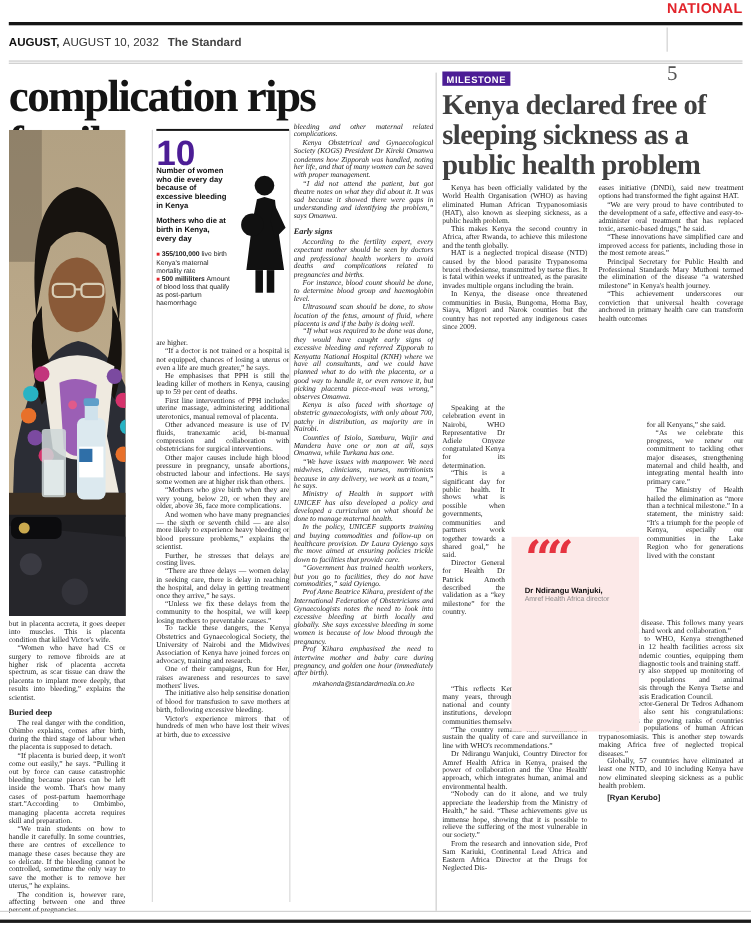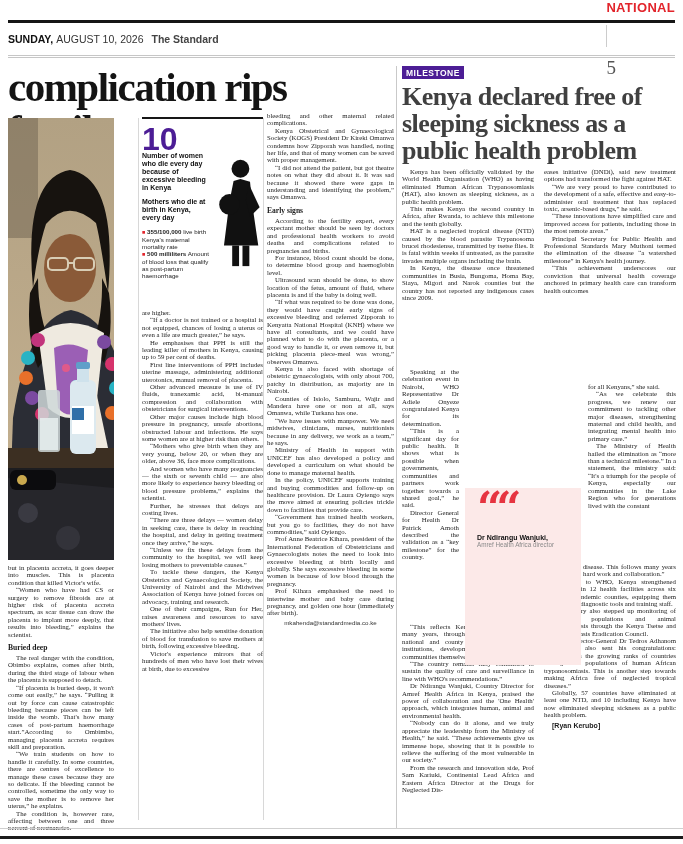--- a/index.html
+++ b/index.html
@@ -19,21 +19,21 @@
   
   .bodytext p.para{margin:0;font-size:6.8px;line-height:7.4px;text-align:justify;text-indent:8px;}
   .bodytext p.noind{text-indent:0;}
   .subhead{font-weight:bold;font-size:7.6px;margin:5px 0 2px 0;}
   
   .left-article{position:absolute;left:8px;top:62px;width:386px;height:770px;overflow:hidden;}
   .la-headline{position:absolute;left:0;top:4px;width:386px;font-size:41px;line-height:42px;
                font-weight:bold;letter-spacing:-1.5px;color:#141414;}
   .la-col1{position:absolute;left:0;top:56px;width:106px;height:712px;overflow:hidden;}
   .la-col2{position:absolute;left:134px;top:55px;width:121px;height:713px;overflow:hidden;}
-  .la-col3{position:absolute;left:259px;top:50px;width:127px;height:718px;overflow:hidden;}
+  .la-col3{position:absolute;left:259px;top:50px;width:127px;height:718px;overflow:hidden;font-style:italic;}
   .colrule{position:absolute;top:56px;bottom:12px;width:1px;background:#d8d8d8;}
   .photo{width:127px;height:442px;display:block;}
   .la-col1 .bodytext{margin-top:4px;}
   
   .infographic{position:relative;border-top:2px solid #161616;height:177px;padding-top:8px;
                font-family:"Liberation Sans",sans-serif;}
   .ig-num{color:#4c1d95;font-weight:bold;font-size:32px;line-height:24px;}
   .ig-label{width:66px;font-size:7px;line-height:8px;font-weight:bold;color:#111;margin:1px 0 6px 0;}
   .ig-bullets{width:72px;font-size:6.2px;line-height:7px;color:#222;margin-top:4px;}
   .ig-sq{color:#e2242b;font-size:5.5px;}
@@ -66,22 +66,22 @@
   .article-divider{position:absolute;left:396px;top:66px;bottom:16px;width:1px;background:#c9c9c9;}
   .bottom-rule-thin{position:absolute;left:0;right:0;bottom:15px;height:1px;background:#cfcfcf;}
   .bottom-rule-thick{position:absolute;left:0;right:0;bottom:5px;height:3px;background:#1b1b1b;}
 </style>
 </head>
 <body>
 
 <div class="page">
 
   <div class="masthead">
-    <span class="mh-date-bold">SUNDAY,</span>
-    <span class="mh-date">AUGUST 10, 2026</span>
+    <span class="mh-date-bold">AUGUST,</span>
+    <span class="mh-date">AUGUST 10, 2032</span>
     <span class="mh-paper">The Standard</span>
     <span class="mh-right">
       <span class="mh-section">NATIONAL</span>
       <span class="mh-divider"></span>
       <span class="mh-pagenum">5</span>
     </span>
   </div>
 
   <div class="left-article">
     <div class="la-headline">complication rips family</div>

